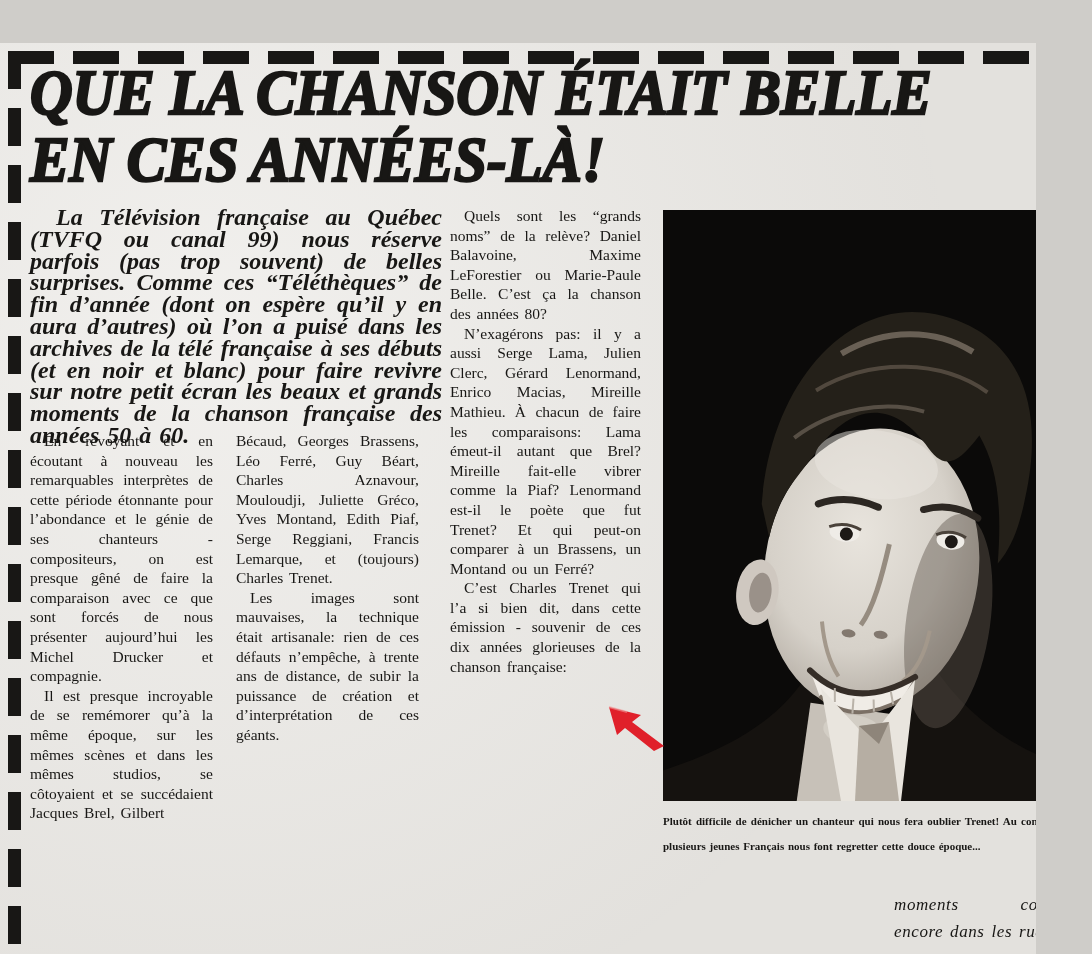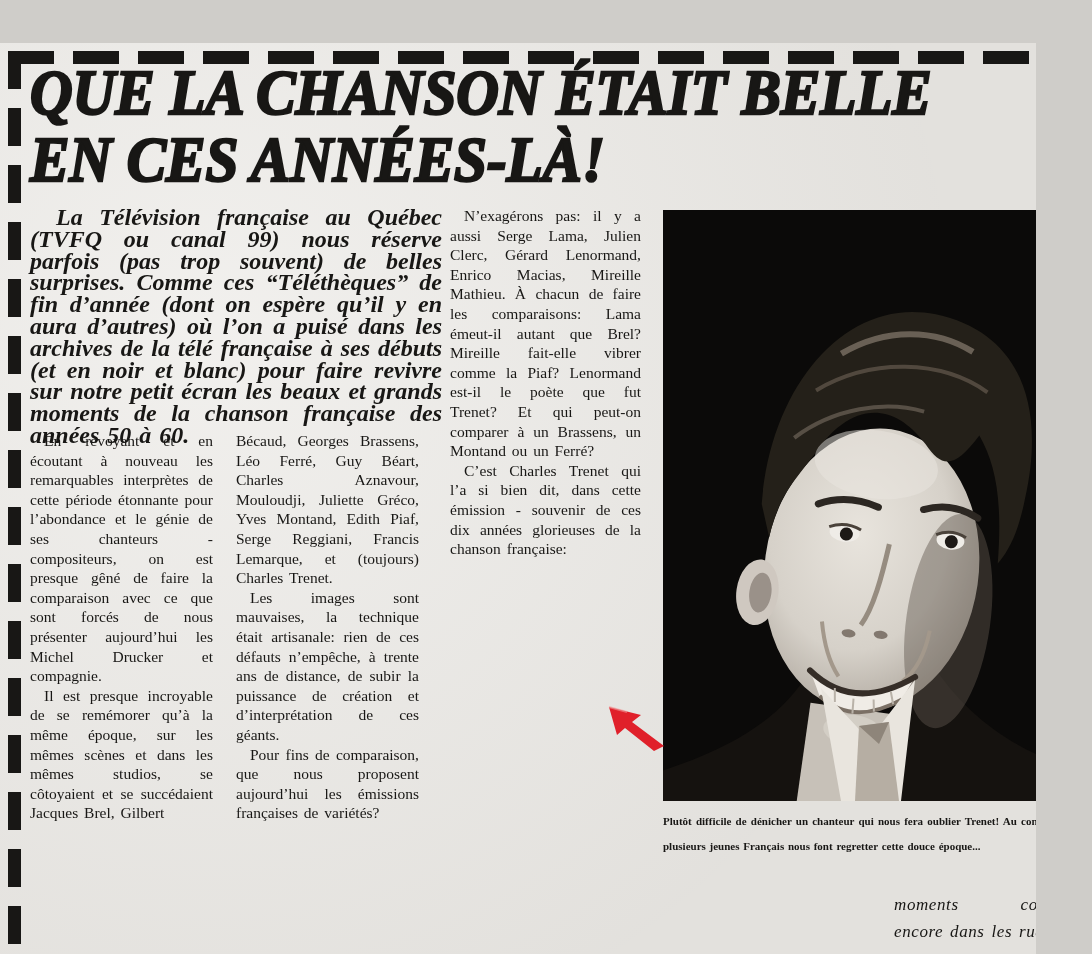--- a/index.html
+++ b/index.html
@@ -91,24 +91,24 @@
   <div class="lead">La Télévision française au Québec (TVFQ ou canal 99) nous réserve parfois (pas trop souvent) de belles surprises. Comme ces “Téléthèques” de fin d’année (dont on espère qu’il y en aura d’autres) où l’on a puisé dans les archives de la télé française à ses débuts (et en noir et blanc) pour faire revivre sur notre petit écran les beaux et grands moments de la chanson française des années 50 à 60.</div>
 
   <div class="col col1">
     <p class="para">En revoyant et en écoutant à nouveau les remarquables interprètes de cette période étonnante pour l’abondance et le génie de ses chanteurs - compositeurs, on est presque gêné de faire la comparaison avec ce que sont forcés de nous présenter aujourd’hui les Michel Drucker et compagnie.</p>
     <p class="para">Il est presque incroyable de se remémorer qu’à la même époque, sur les mêmes scènes et dans les mêmes studios, se côtoyaient et se succédaient Jacques Brel, Gilbert</p>
   </div>
 
   <div class="col col2">
     <p class="para no-indent">Bécaud, Georges Brassens, Léo Ferré, Guy Béart, Charles Aznavour, Mouloudji, Juliette Gréco, Yves Montand, Edith Piaf, Serge Reggiani, Francis Lemarque, et (toujours) Charles Trenet.</p>
     <p class="para">Les images sont mauvaises, la technique était artisanale: rien de ces défauts n’empêche, à trente ans de distance, de subir la puissance de création et d’interprétation de ces géants.</p>
-    <p class="para">Pour fins de comparaison, que nous proposent aujourd’hui les émissions françaises de variétés?</p>
   </div>
 
   <div class="col col3">
+    <p class="para">Quels sont les “grands noms” de la relève? Daniel Balavoine, Maxime LeForestier ou Marie-Paule Belle. C’est ça la chanson des années 80?</p>
     <p class="para">N’exagérons pas: il y a aussi Serge Lama, Julien Clerc, Gérard Lenormand, Enrico Macias, Mireille Mathieu. À chacun de faire les comparaisons: Lama émeut-il autant que Brel? Mireille fait-elle vibrer comme la Piaf? Lenormand est-il le poète que fut Trenet? Et qui peut-on comparer à un Brassens, un Montand ou un Ferré?</p>
     <p class="para">C’est Charles Trenet qui l’a si bien dit, dans cette émission - souvenir de ces dix années glorieuses de la chanson française:</p>
   </div>
 
   <div class="photo">
     <svg viewBox="0 0 400 591" preserveAspectRatio="none">
       <defs>
         <radialGradient id="faceGrad" cx="42%" cy="38%" r="75%">
           <stop offset="0%" stop-color="#e8e4dd"></stop>
           <stop offset="55%" stop-color="#d6d1c9"></stop>

